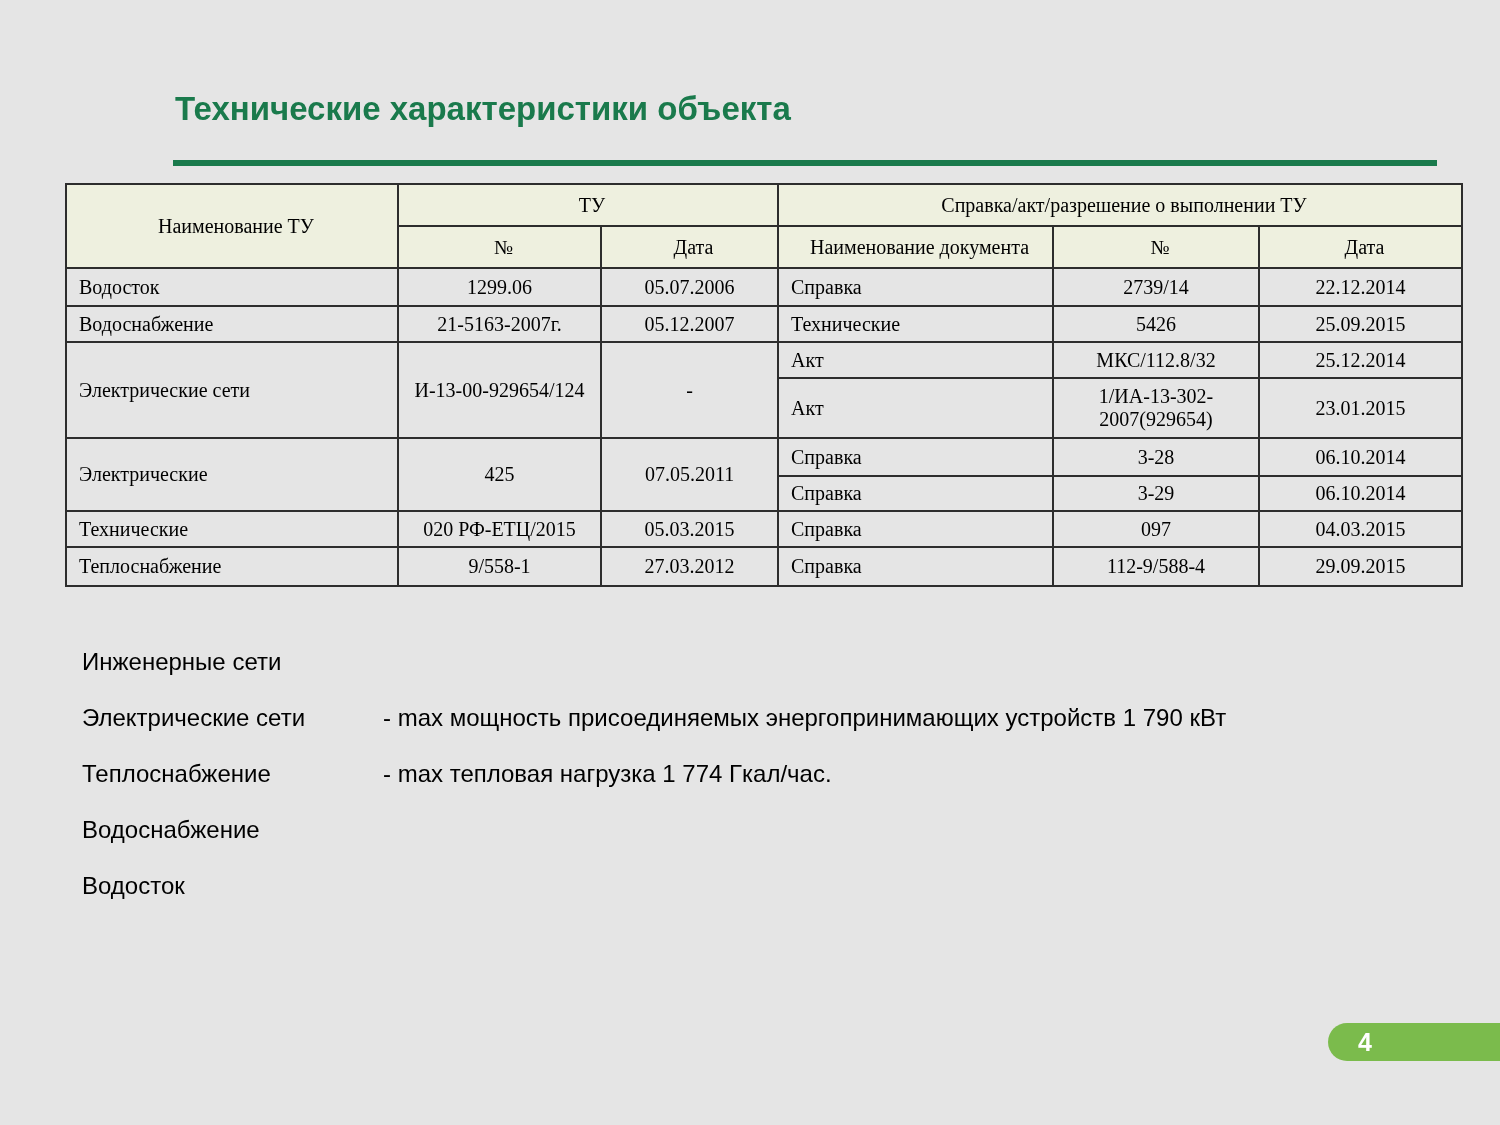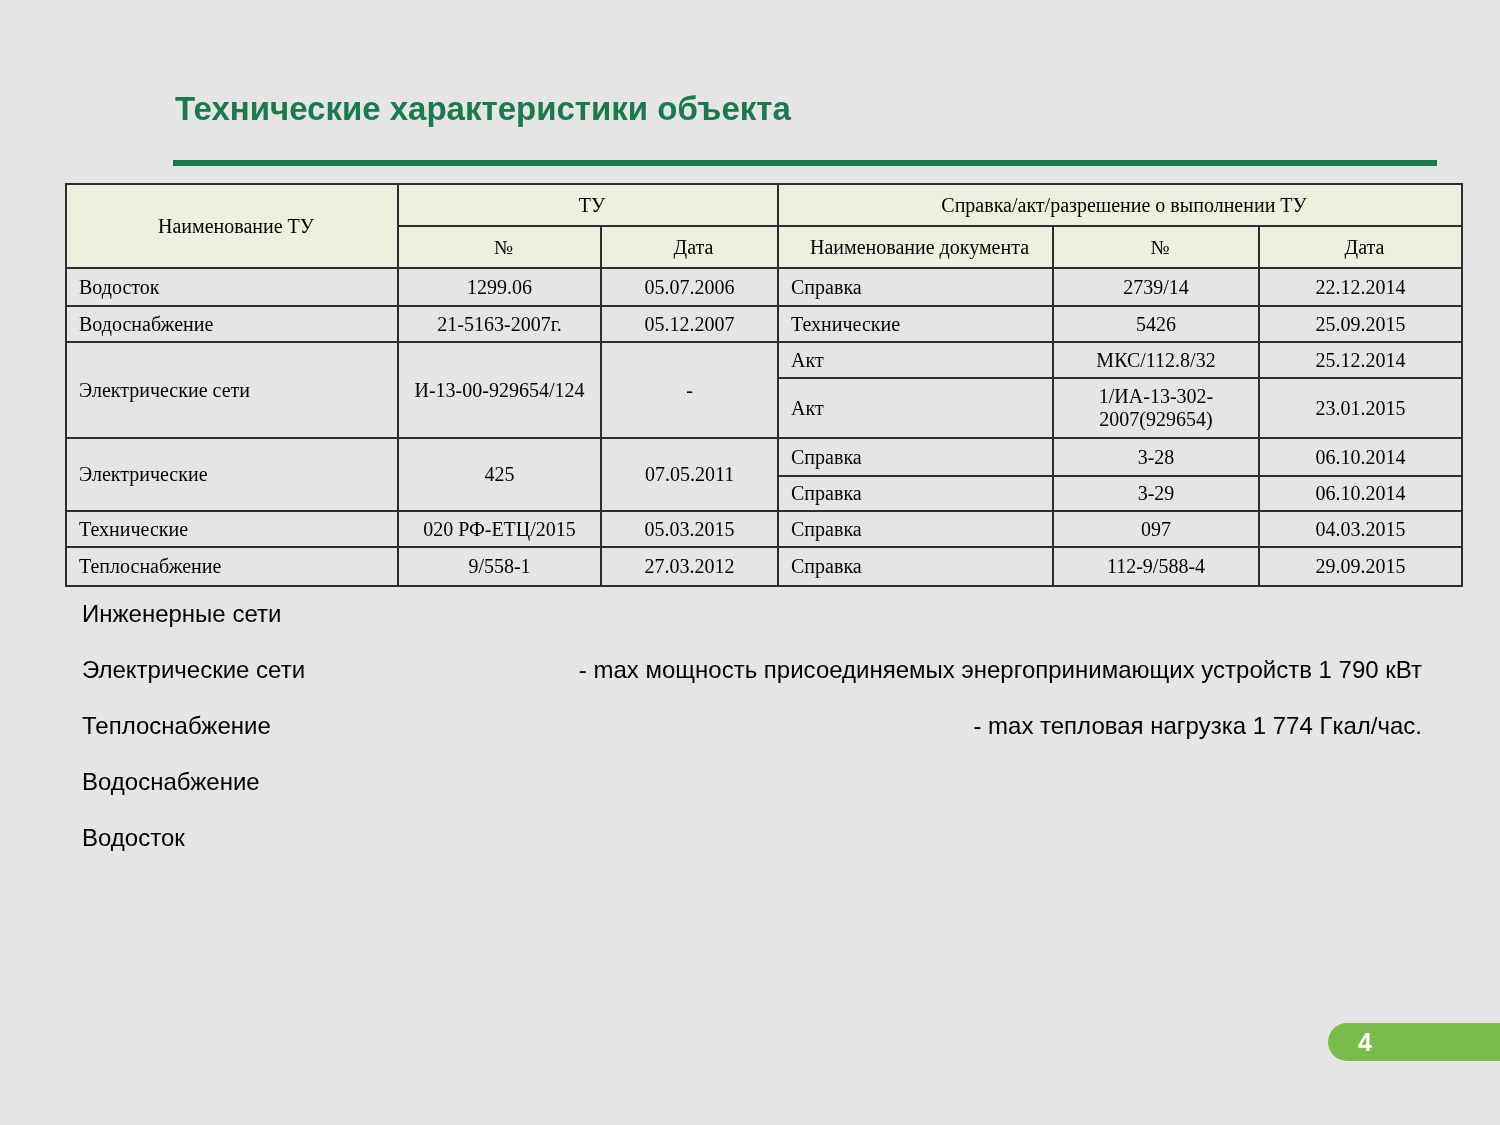--- a/index.html
+++ b/index.html
@@ -60,34 +60,34 @@
     font-weight: normal;
     padding-left: 14px;
   }
   table.tu-table td.cell-left {
     text-align: left;
     padding-left: 12px;
   }
   .notes {
     position: absolute;
     left: 82px;
-    top: 600px;
+    top: 648px;
     width: 1340px;
     font-family: "Liberation Sans", sans-serif;
     font-size: 24px;
     color: #000000;
   }
   .notes-heading { line-height: 28px; }
   .note-row {
     display: flex;
     margin-top: 28px;
     line-height: 28px;
   }
   .note-label { flex: 0 0 301px; }
-  .note-desc  { flex: 1 1 auto; text-align: right; }
+  .note-desc  { flex: 1 1 auto; }
   .page-badge {
     position: absolute;
     left: 1328px;
     top: 1023px;
     width: 172px;
     height: 38px;
     background: var(--badge-green);
     border-radius: 19px 0 0 19px;
     display: flex;
     align-items: center;

